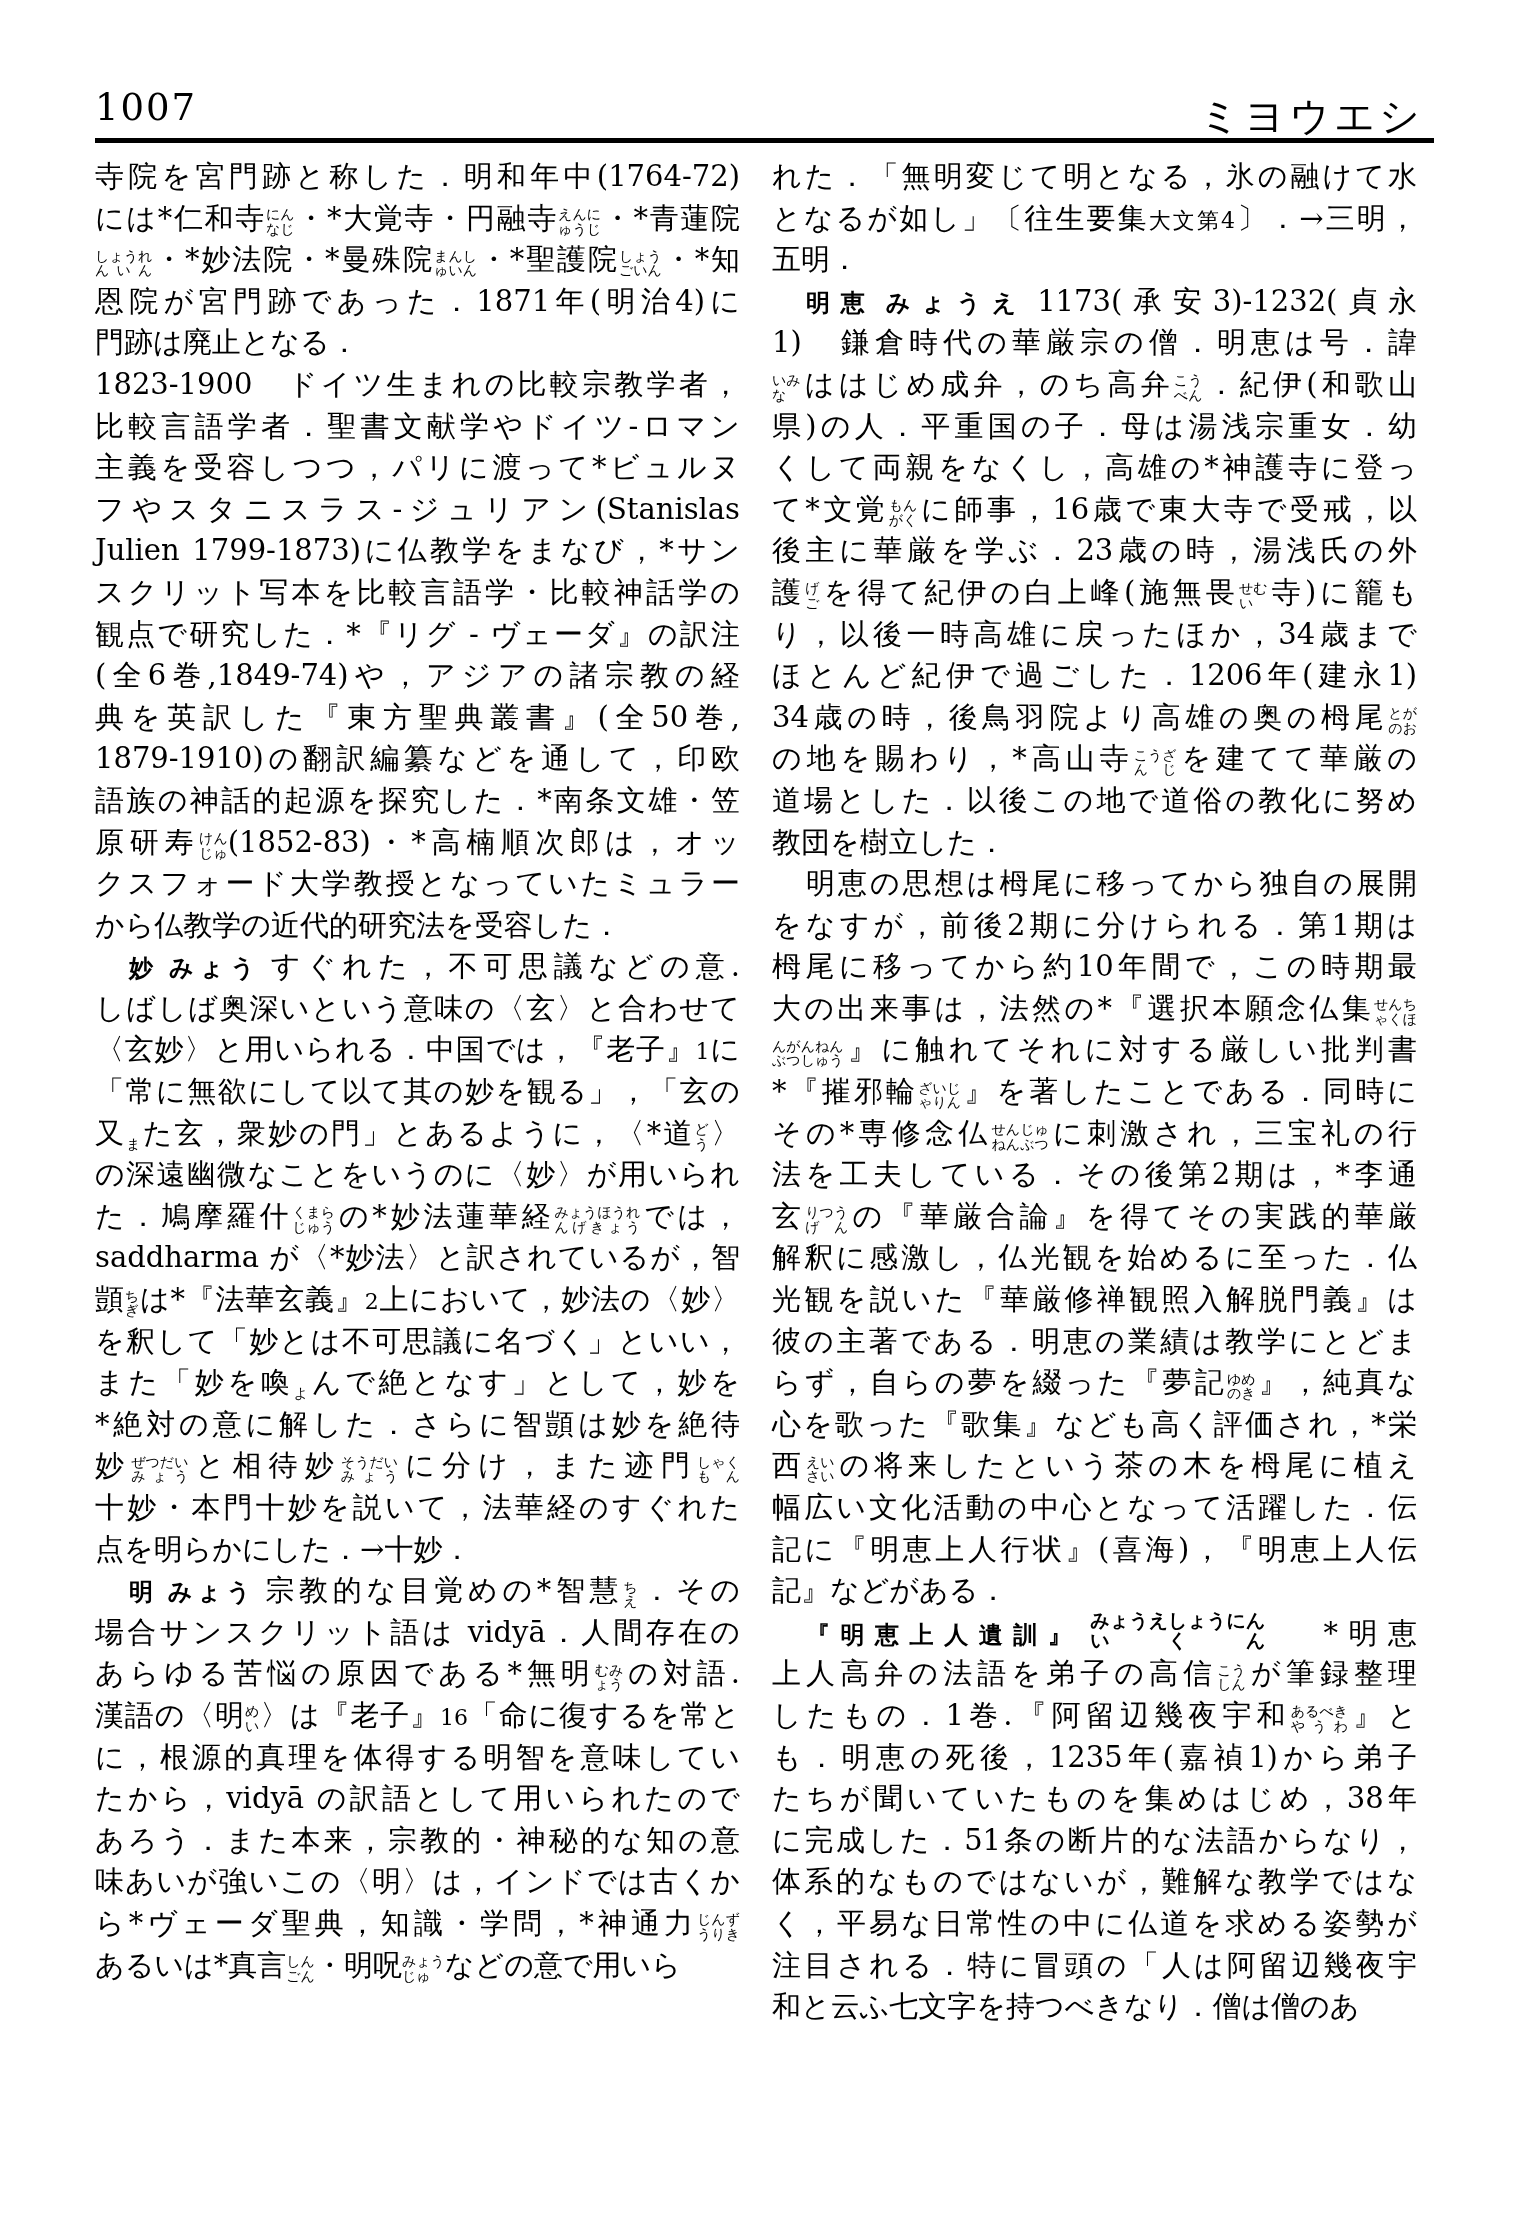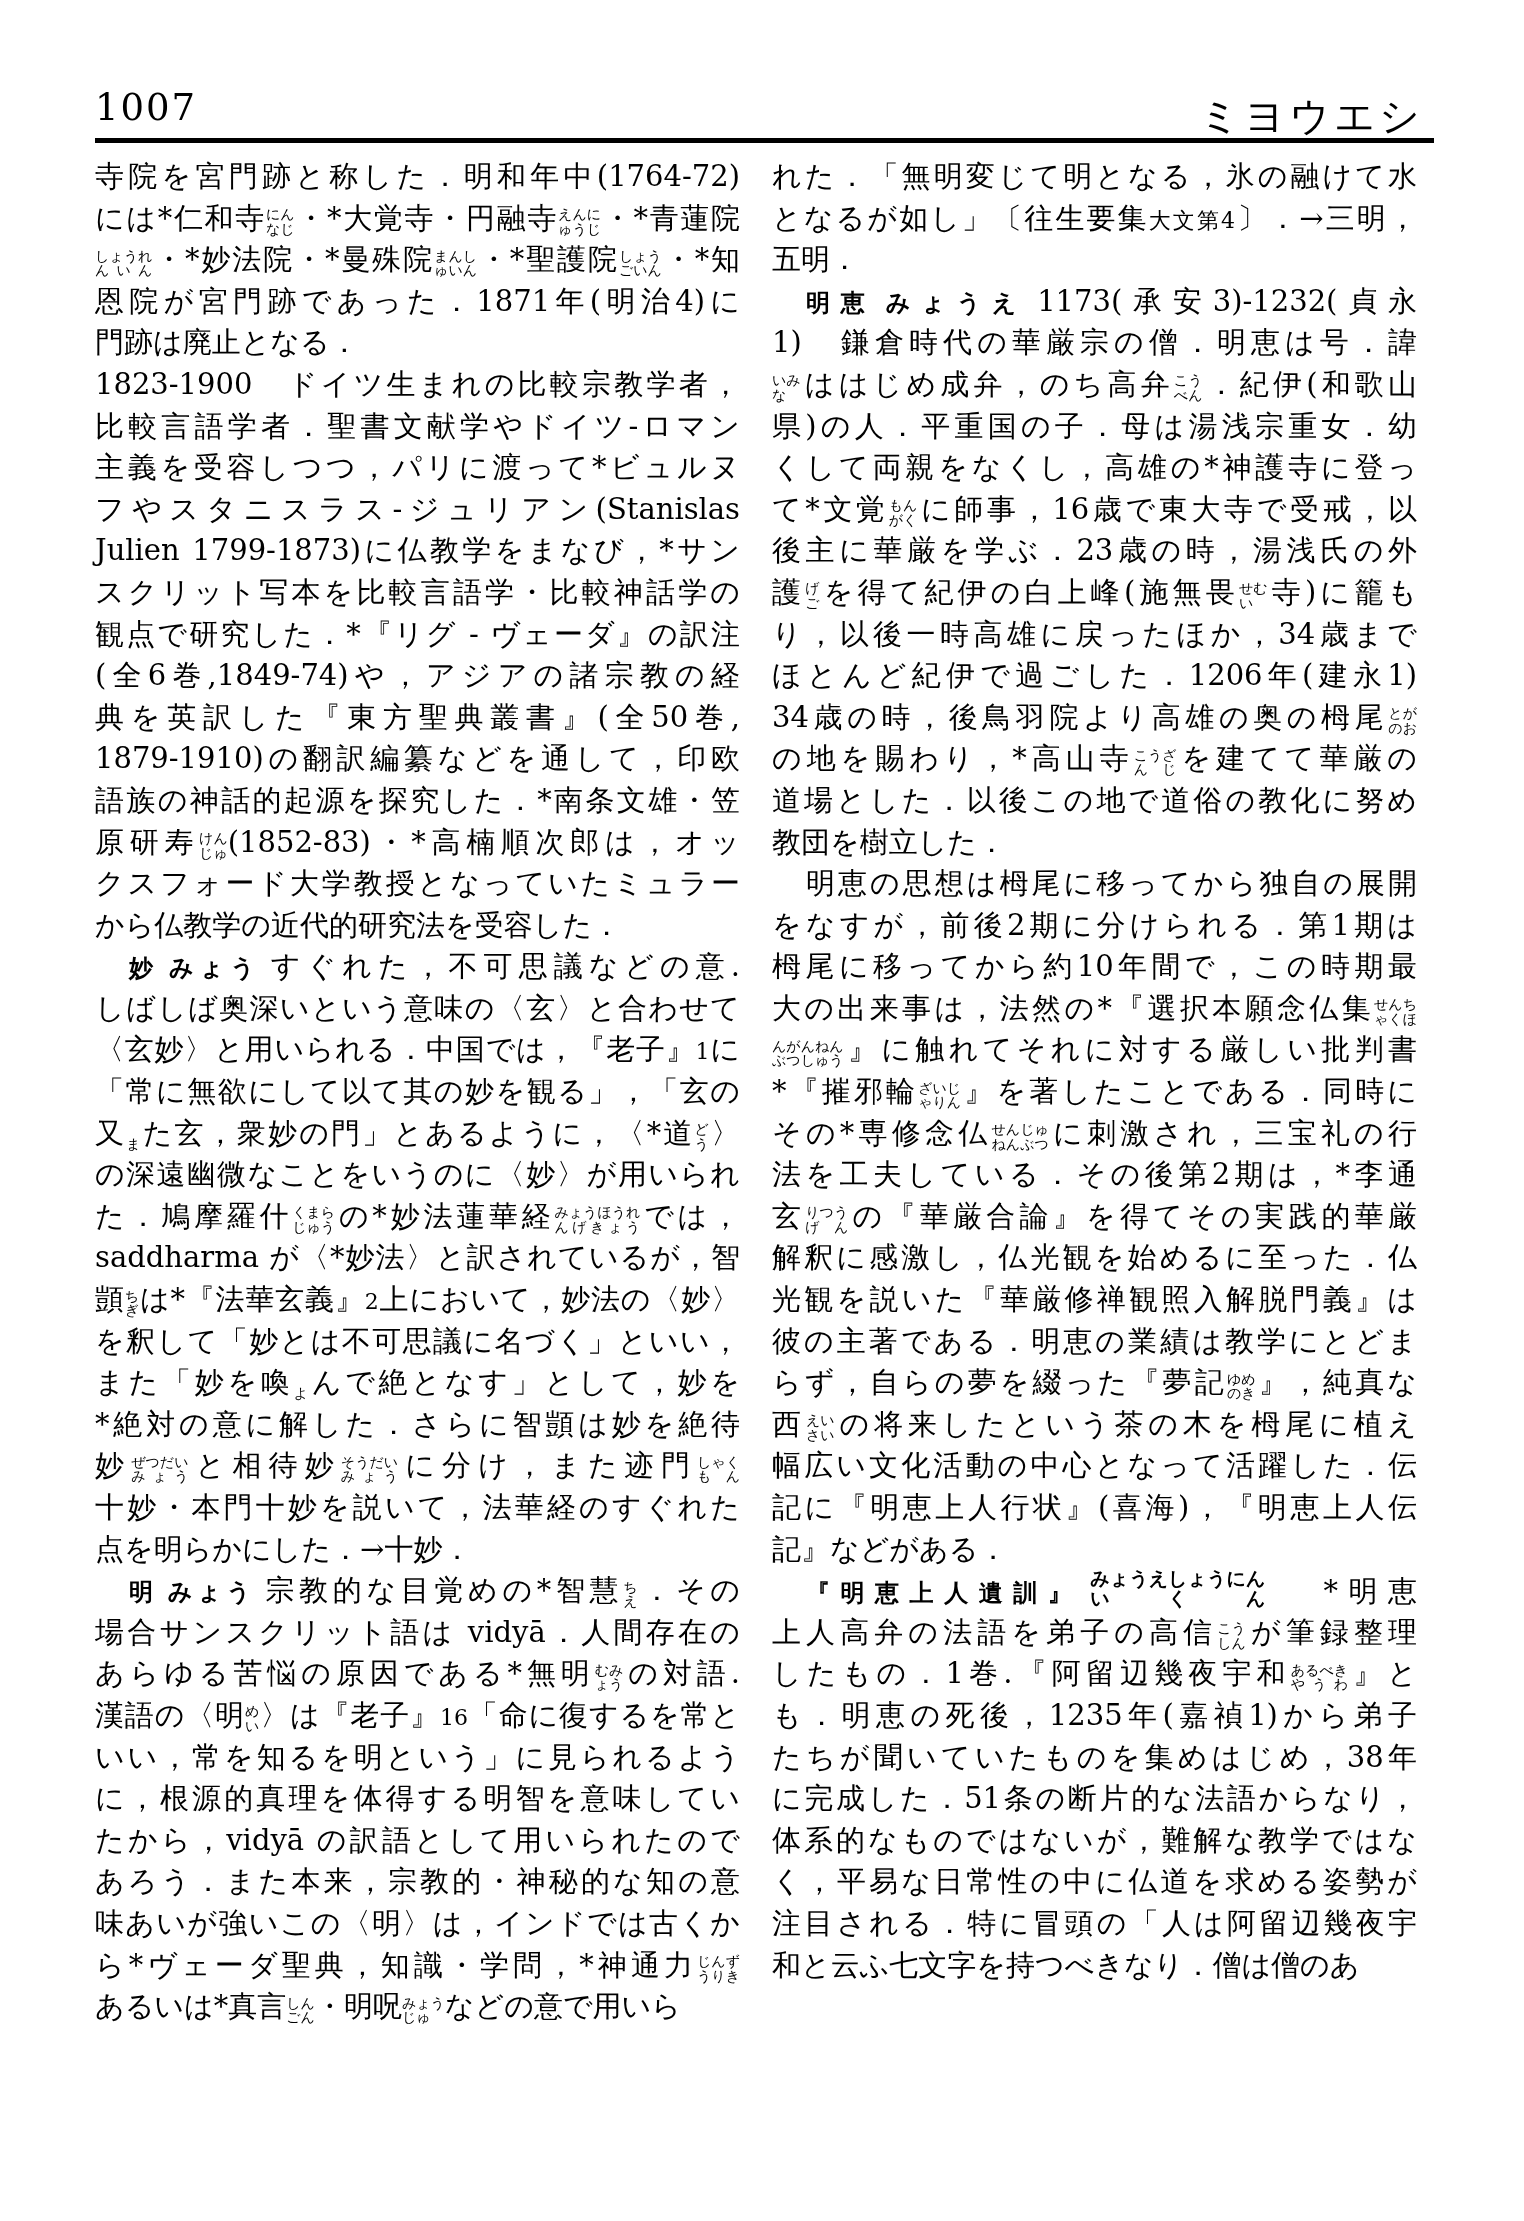--- a/index.html
+++ b/index.html
@@ -68,21 +68,20 @@
         <div class="line"><span class="seg-t">を釈して「妙とは不可思議に名づく」といい，</span></div>
         <div class="line"><span class="seg-t">また「妙を喚</span><span class="seg-r"><div>よ</div></span><span class="seg-t">んで絶となす」として，妙を</span></div>
         <div class="line"><span class="seg-t">*絶対の意に解した．さらに智顗は妙を絶待</span></div>
         <div class="line"><span class="seg-t">妙</span><span class="seg-r"><div>ぜつだい</div><div>みょう</div></span><span class="seg-t">と相待妙</span><span class="seg-r"><div>そうだい</div><div>みょう</div></span><span class="seg-t">に分け，また迹門</span><span class="seg-r"><div>しゃく</div><div>もん</div></span></div>
         <div class="line"><span class="seg-t">十妙・本門十妙を説いて，法華経のすぐれた</span></div>
         <div class="line end"><span class="seg-t">点を明らかにした．→十妙．</span></div>
         <div class="line indent"><span class="seg-b">明</span><span class="seg-g">みょう</span><span class="seg-t">宗教的な目覚めの*智慧</span><span class="seg-r"><div>ち</div><div>え</div></span><span class="seg-t">．その</span></div>
         <div class="line"><span class="seg-t">場合サンスクリット語は vidyā．人間存在の</span></div>
         <div class="line"><span class="seg-t">あらゆる苦悩の原因である*無明</span><span class="seg-r"><div>むみ</div><div>ょう</div></span><span class="seg-t">の対語.</span></div>
         <div class="line"><span class="seg-t">漢語の〈明</span><span class="seg-r"><div>め</div><div>い</div></span><span class="seg-t">〉は『老子』</span><span class="seg-sm">16</span><span class="seg-t">「命に復するを常と</span></div>
-        <div class="line"><span class="seg-t">いい，常を知るを明という」に見られるよう</span></div>
         <div class="line"><span class="seg-t">に，根源的真理を体得する明智を意味してい</span></div>
         <div class="line"><span class="seg-t">たから，vidyā の訳語として用いられたので</span></div>
         <div class="line"><span class="seg-t">あろう．また本来，宗教的・神秘的な知の意</span></div>
         <div class="line"><span class="seg-t">味あいが強いこの〈明〉は，インドでは古くか</span></div>
         <div class="line"><span class="seg-t">ら*ヴェーダ聖典，知識・学問，*神通力</span><span class="seg-r"><div>じんず</div><div>うりき</div></span></div>
         <div class="line end"><span class="seg-t">あるいは*真言</span><span class="seg-r"><div>しん</div><div>ごん</div></span><span class="seg-t">・明呪</span><span class="seg-r"><div>みょう</div><div>じゅ</div></span><span class="seg-t">などの意で用いら</span></div>
       </section>
     <section class="col">
         <div class="line"><span class="seg-t">れた．「無明変じて明となる，氷の融けて水</span></div>
         <div class="line"><span class="seg-t">となるが如し」〔往生要集</span><span class="seg-sm">大文第4</span><span class="seg-t">〕．→三明，</span></div>
@@ -107,20 +106,21 @@
         <div class="line"><span class="seg-t">大の出来事は，法然の*『選択本願念仏集</span><span class="seg-r"><div>せんち</div><div>ゃくほ</div></span></div>
         <div class="line"><span class="seg-r"><div>んがんねん</div><div>ぶつしゅう</div></span><span class="seg-t">』に触れてそれに対する厳しい批判書</span></div>
         <div class="line"><span class="seg-t">*『摧邪輪</span><span class="seg-r"><div>ざいじ</div><div>ゃりん</div></span><span class="seg-t">』を著したことである．同時に</span></div>
         <div class="line"><span class="seg-t">その*専修念仏</span><span class="seg-r"><div>せんじゅ</div><div>ねんぶつ</div></span><span class="seg-t">に刺激され，三宝礼の行</span></div>
         <div class="line"><span class="seg-t">法を工夫している．その後第2期は，*李通</span></div>
         <div class="line"><span class="seg-t">玄</span><span class="seg-r"><div>りつう</div><div>げん</div></span><span class="seg-t">の『華厳合論』を得てその実践的華厳</span></div>
         <div class="line"><span class="seg-t">解釈に感激し，仏光観を始めるに至った．仏</span></div>
         <div class="line"><span class="seg-t">光観を説いた『華厳修禅観照入解脱門義』は</span></div>
         <div class="line"><span class="seg-t">彼の主著である．明恵の業績は教学にとどま</span></div>
         <div class="line"><span class="seg-t">らず，自らの夢を綴った『夢記</span><span class="seg-r"><div>ゆめ</div><div>のき</div></span><span class="seg-t">』，純真な</span></div>
+        <div class="line"><span class="seg-t">心を歌った『歌集』なども高く評価され，*栄</span></div>
         <div class="line"><span class="seg-t">西</span><span class="seg-r"><div>えい</div><div>さい</div></span><span class="seg-t">の将来したという茶の木を栂尾に植え</span></div>
         <div class="line"><span class="seg-t">幅広い文化活動の中心となって活躍した．伝</span></div>
         <div class="line"><span class="seg-t">記に『明恵上人行状』(喜海)，『明恵上人伝</span></div>
         <div class="line end"><span class="seg-t">記』などがある．</span></div>
         <div class="line indent"><span class="seg-b">『明恵上人遺訓』</span><span class="seg-rb"><div>みょうえしょうにん</div><div>いくん</div></span><span class="seg-t">　*明恵</span></div>
         <div class="line"><span class="seg-t">上人高弁の法語を弟子の高信</span><span class="seg-r"><div>こう</div><div>しん</div></span><span class="seg-t">が筆録整理</span></div>
         <div class="line"><span class="seg-t">したもの．1巻.『阿留辺幾夜宇和</span><span class="seg-r"><div>あるべき</div><div>やうわ</div></span><span class="seg-t">』と</span></div>
         <div class="line"><span class="seg-t">も．明恵の死後，1235年(嘉禎1)から弟子</span></div>
         <div class="line"><span class="seg-t">たちが聞いていたものを集めはじめ，38年</span></div>
         <div class="line"><span class="seg-t">に完成した．51条の断片的な法語からなり，</span></div>

